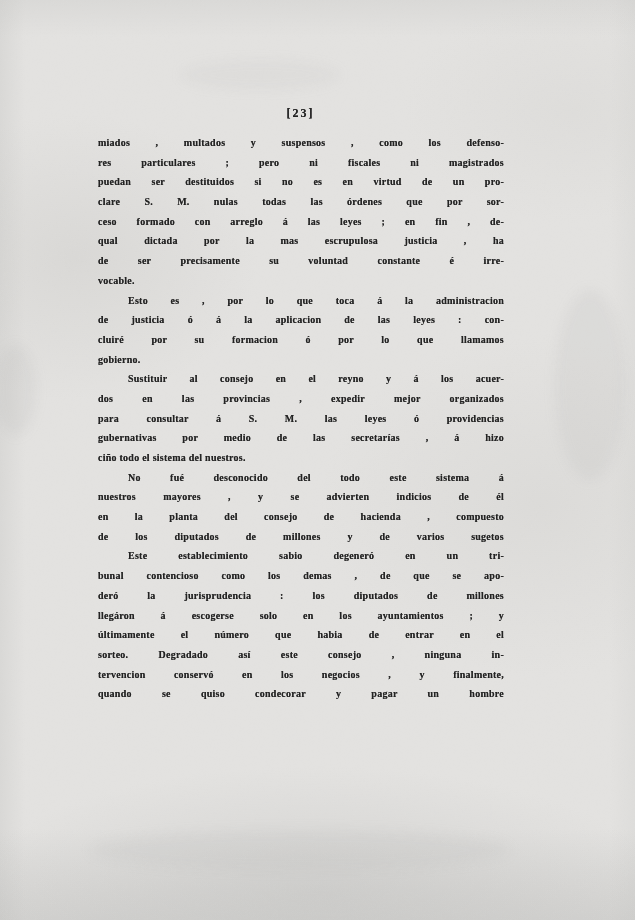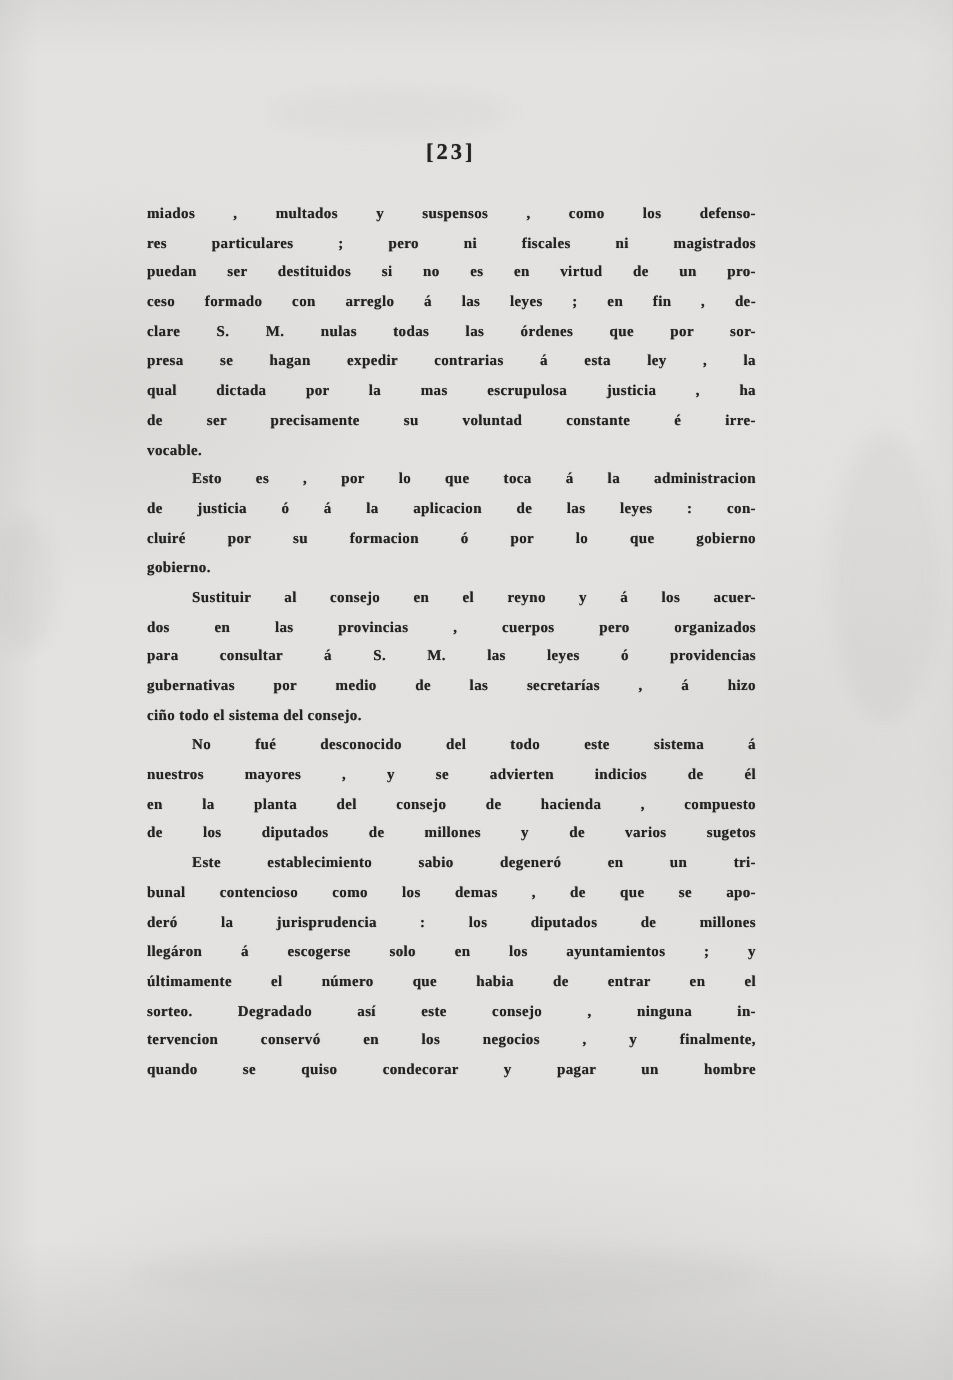--- a/index.html
+++ b/index.html
@@ -39,23 +39,23 @@
     filter: blur(6px);
     pointer-events: none;
   }
   .smudge.s1 { left: -4px;  top: 345px; width: 40px;  height: 90px;  background: rgba(150,150,148,0.10); }
   .smudge.s2 { left: 555px; top: 290px; width: 70px;  height: 190px; background: rgba(160,160,158,0.10); }
   .smudge.s3 { left: 180px; top: 60px;  width: 160px; height: 30px;  background: rgba(170,170,168,0.08); }
   .smudge.s4 { left: 90px;  top: 830px; width: 420px; height: 40px;  background: rgba(168,168,166,0.10); }
 
   .page-number {
     position: absolute;
-    left: 98px; top: 94px; width: 405px;
+    left: 98px; top: 106px; width: 405px;
     text-align: center;
-    font-size: 15px;
+    font-size: 12px;
     font-weight: 700;
     letter-spacing: 2px;
     color: var(--ink);
     text-shadow: 0 0 0.6px rgba(35,35,35,0.7);
   }
   .text-block {
     position: absolute;
     left: 98px; top: 133px; width: 406px;
     color: var(--ink);
   }
@@ -93,35 +93,34 @@
   <div class="smudge s2"></div>
   <div class="smudge s3"></div>
   <div class="smudge s4"></div>
 
   <div class="page-number">[23]</div>
 
   <div class="text-block" id="text-block">
       <div class="line">miados , multados y suspensos , como los defenso-</div>
       <div class="line">res particulares ; pero ni fiscales ni magistrados</div>
       <div class="line">puedan ser destituidos si no es en virtud de un pro-</div>
+      <div class="line">clare S. M. nulas todas las órdenes que por sor-</div>
       <div class="line">ceso formado con arreglo á las leyes ; en fin , de-</div>
-      <div class="line">clare S. M. nulas todas las órdenes que por sor-</div>
-      <div class="line">presa se hagan expedir contrarias á esta ley , la</div>
       <div class="line">qual dictada por la mas escrupulosa justicia , ha</div>
       <div class="line">de ser precisamente su voluntad constante é irre-</div>
       <div class="line last-of-para">vocable.</div>
       <div class="line first-of-para">Esto es , por lo que toca á la administracion</div>
       <div class="line">de justicia ó á la aplicacion de las leyes : con-</div>
-      <div class="line">cluiré por su formacion ó por lo que gobierno</div>
+      <div class="line">cluiré por su formacion ó por lo que llamamos</div>
       <div class="line last-of-para">gobierno.</div>
       <div class="line first-of-para">Sustituir al consejo en el reyno y á los acuer-</div>
-      <div class="line">dos en las provincias , cuerpos pero organizados</div>
+      <div class="line">dos en las provincias , expedir mejor organizados</div>
       <div class="line">para consultar á S. M. las leyes ó providencias</div>
       <div class="line">gubernativas por medio de las secretarías , á hizo</div>
-      <div class="line last-of-para">ciño todo el sistema del consejo.</div>
+      <div class="line last-of-para">ciño todo el sistema del nuestros.</div>
       <div class="line first-of-para">No fué desconocido del todo este sistema á</div>
       <div class="line">nuestros mayores , y se advierten indicios de él</div>
       <div class="line">en la planta del consejo de hacienda , compuesto</div>
       <div class="line">de los diputados de millones y de varios sugetos</div>
       <div class="line first-of-para">Este establecimiento sabio degeneró en un tri-</div>
       <div class="line">bunal contencioso como los demas , de que se apo-</div>
       <div class="line">deró la jurisprudencia : los diputados de millones</div>
       <div class="line">llegáron á escogerse solo en los ayuntamientos ; y</div>
       <div class="line">últimamente el número que habia de entrar en el</div>
       <div class="line">sorteo. Degradado así este consejo , ninguna in-</div>

